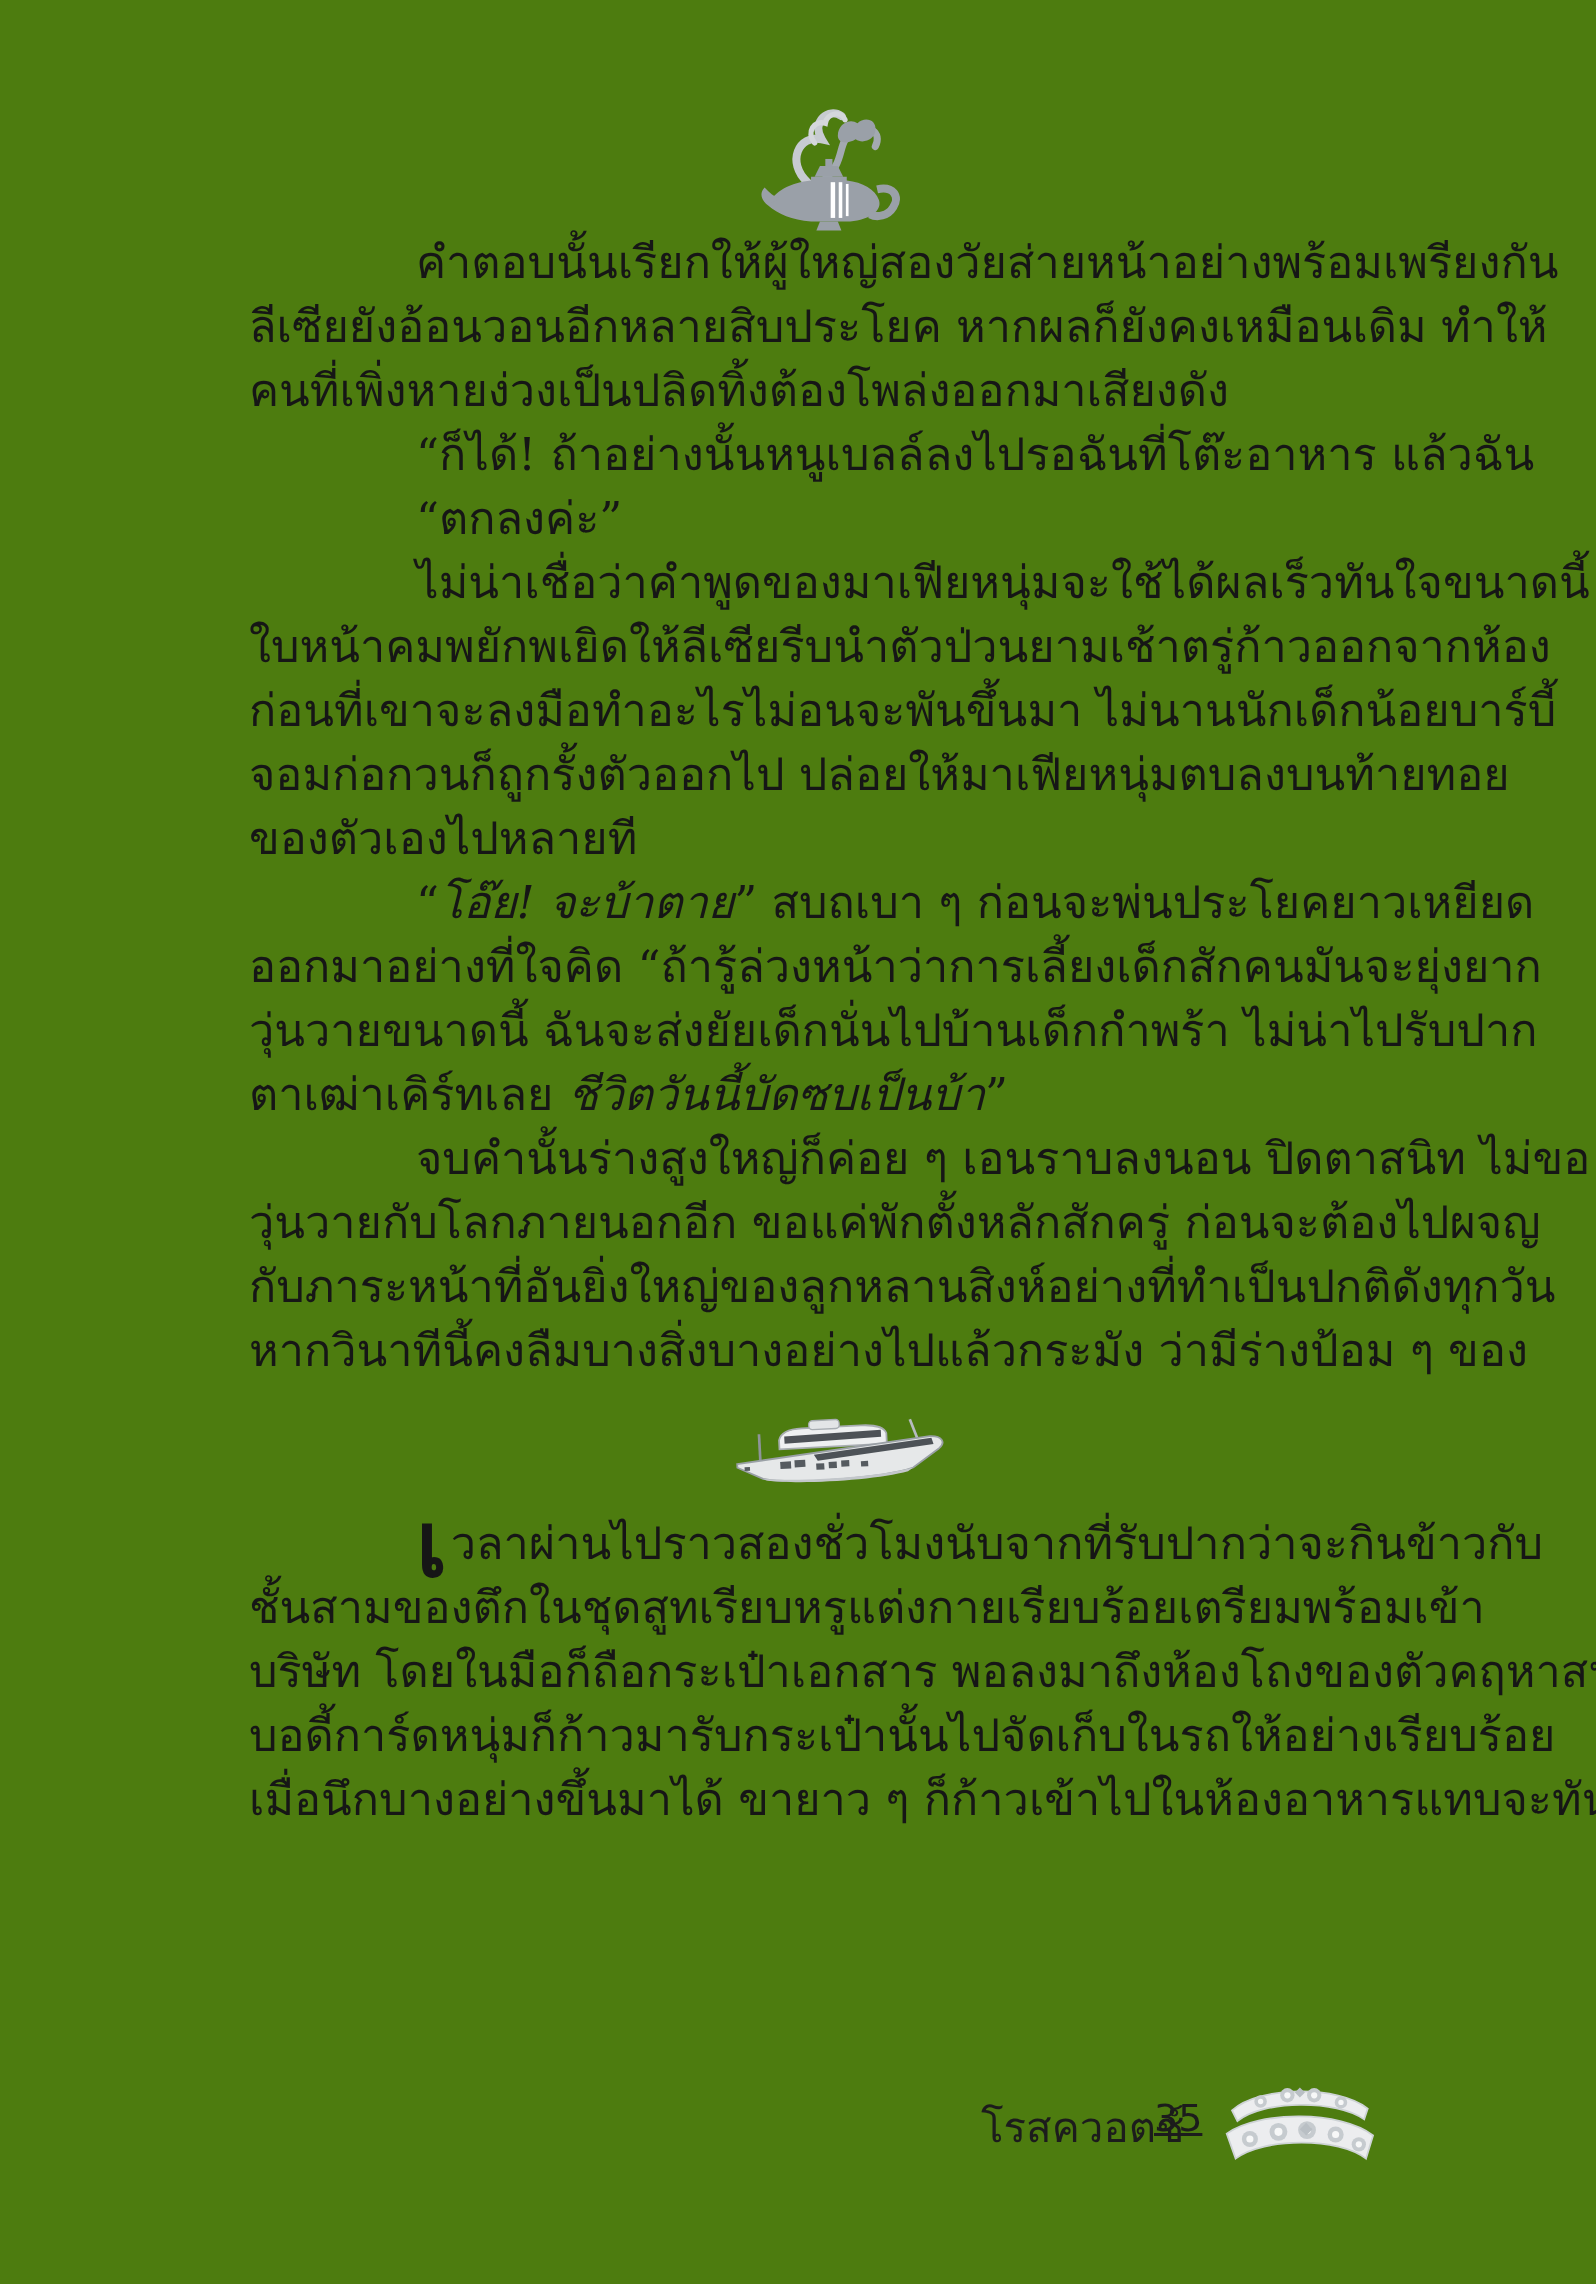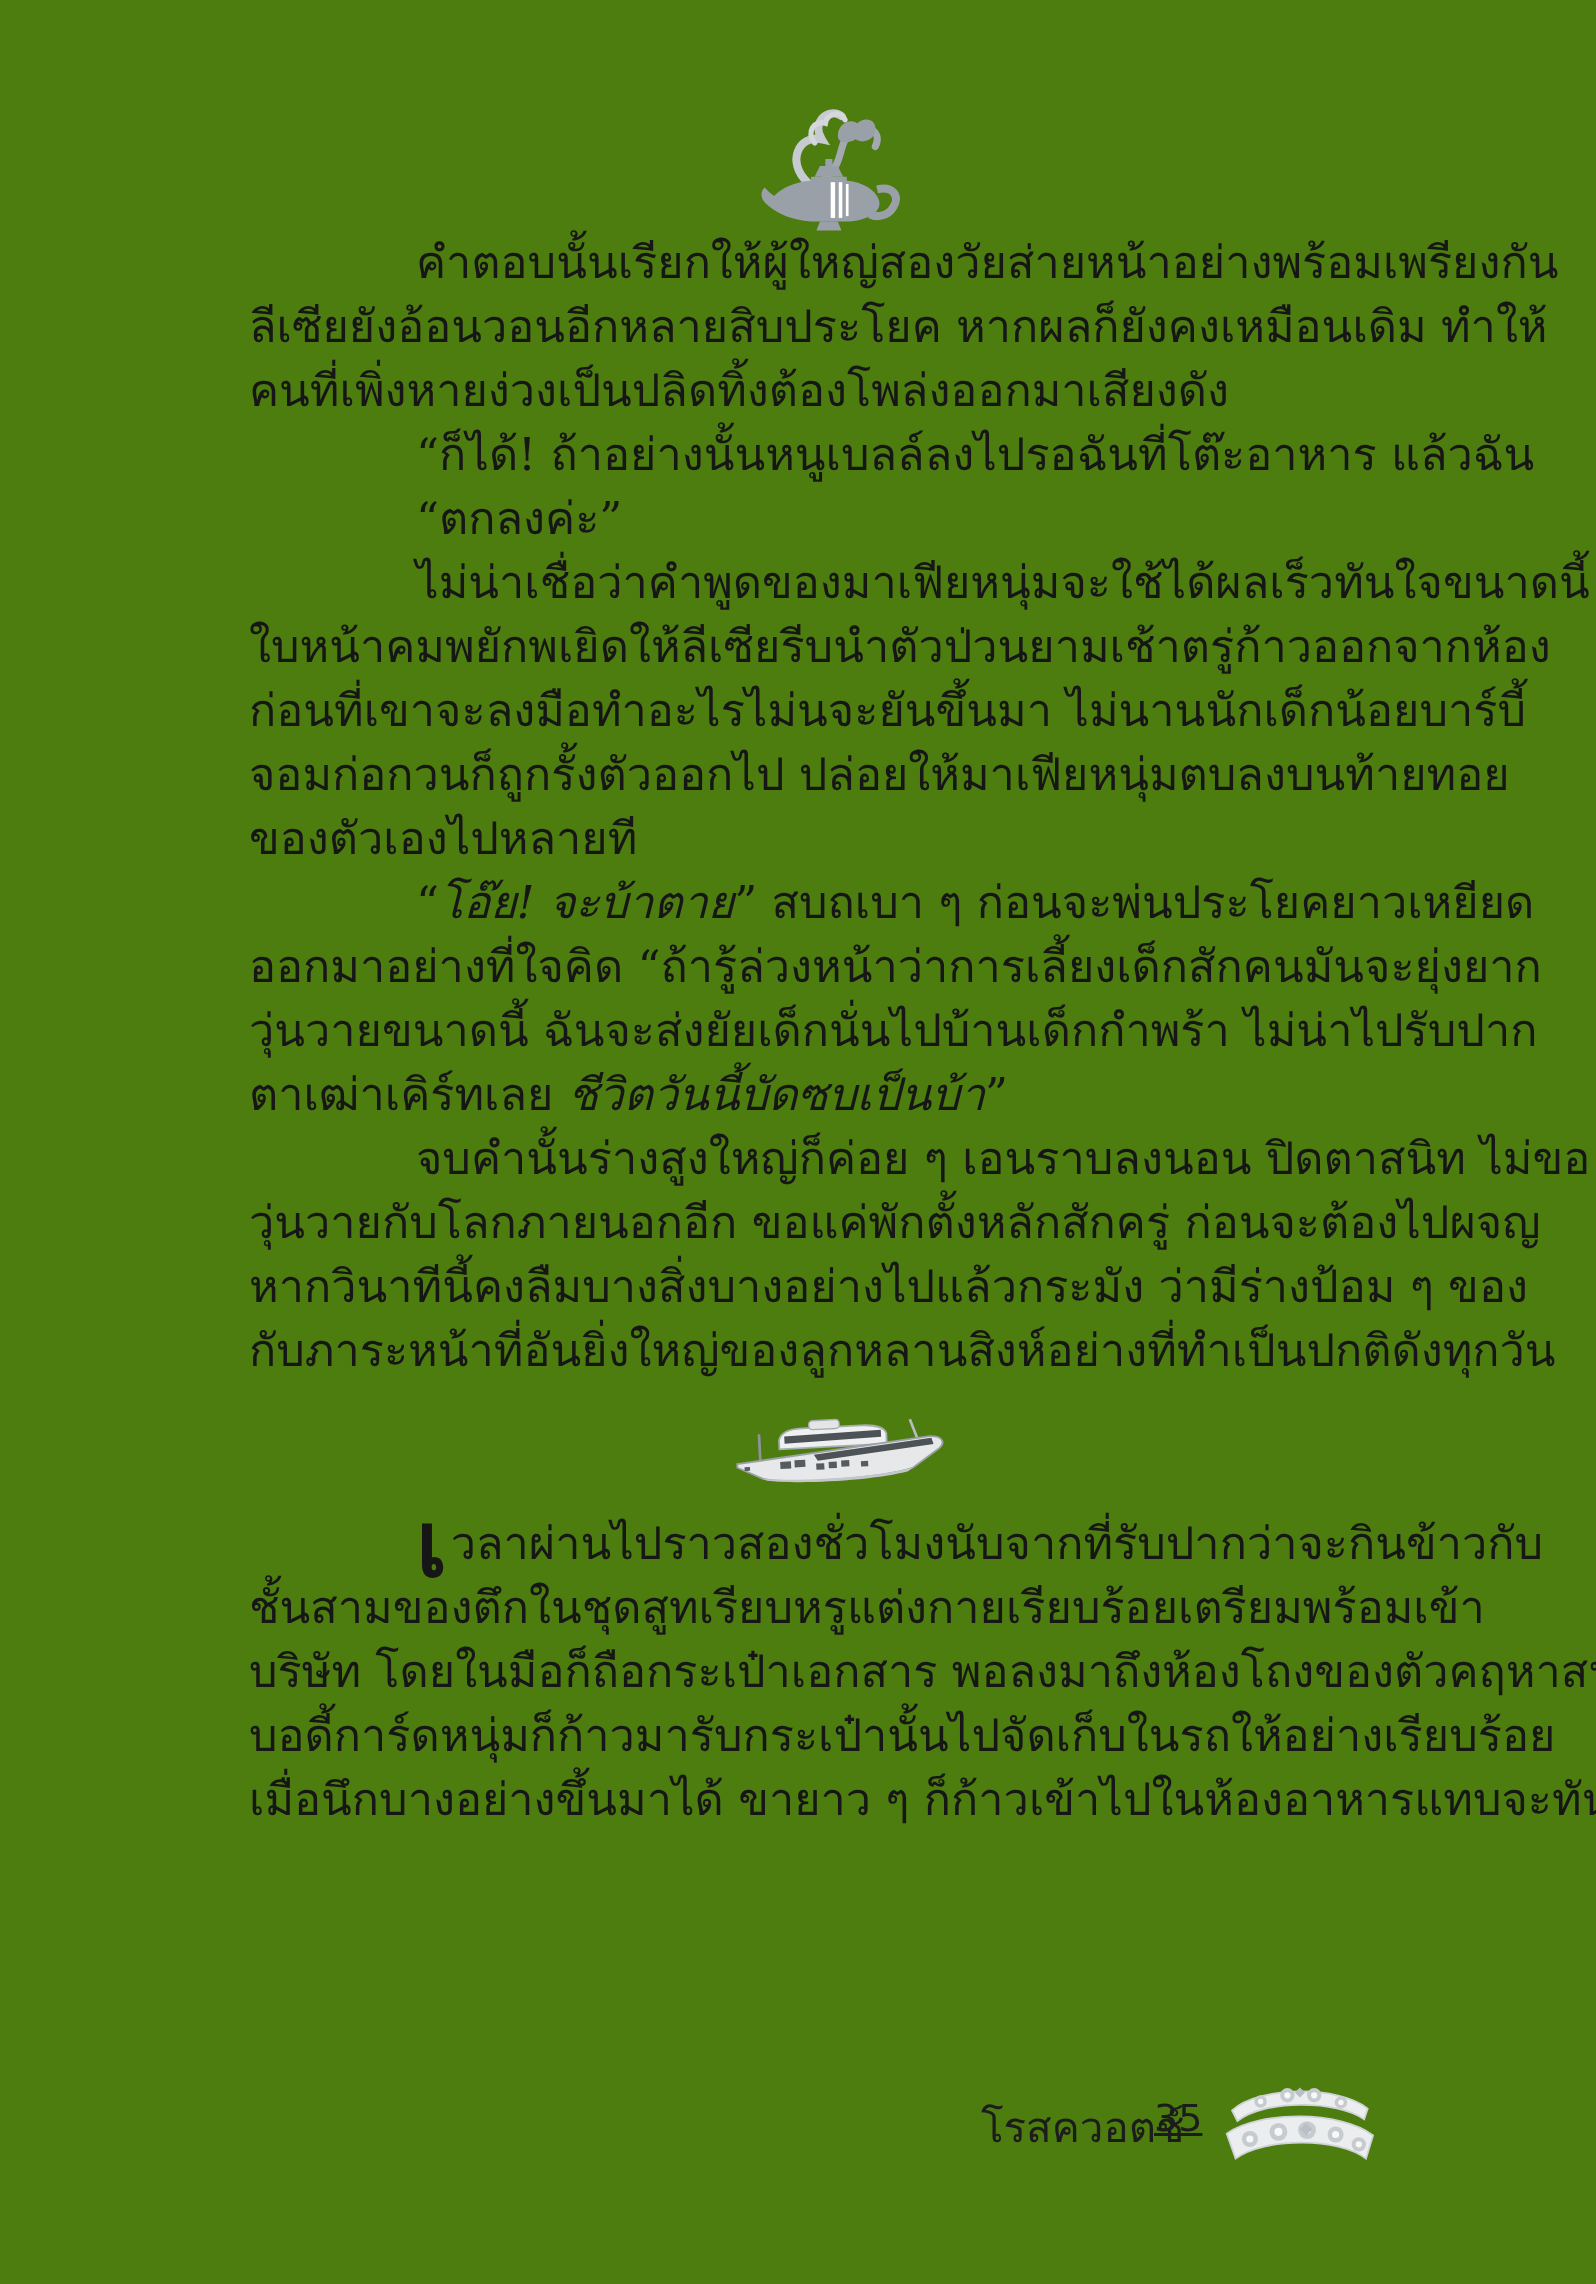--- a/index.html
+++ b/index.html
@@ -87,31 +87,31 @@
 
   <div class="body-text">
     <div class="section">
         <div class="line indent"><span>คำตอบนั้นเรียกให้ผู้ใหญ่สองวัยส่ายหน้าอย่างพร้อมเพรียงกัน</span></div>
         <div class="line"><span>ลีเซียยังอ้อนวอนอีกหลายสิบประโยค หากผลก็ยังคงเหมือนเดิม ทำให้</span></div>
         <div class="line"><span>คนที่เพิ่งหายง่วงเป็นปลิดทิ้งต้องโพล่งออกมาเสียงดัง</span></div>
         <div class="line indent"><span>“ก็ได้! ถ้าอย่างนั้นหนูเบลล์ลงไปรอฉันที่โต๊ะอาหาร แล้วฉัน</span></div>
         <div class="line indent"><span>“ตกลงค่ะ”</span></div>
         <div class="line indent"><span>ไม่น่าเชื่อว่าคำพูดของมาเฟียหนุ่มจะใช้ได้ผลเร็วทันใจขนาดนี้</span></div>
         <div class="line"><span>ใบหน้าคมพยักพเยิดให้ลีเซียรีบนำตัวป่วนยามเช้าตรู่ก้าวออกจากห้อง</span></div>
-        <div class="line"><span>ก่อนที่เขาจะลงมือทำอะไรไม่นจะยันขึ้นมา ไม่นานนักเด็กน้อยบาร์บี้</span></div>
+        <div class="line"><span>ก่อนที่เขาจะลงมือทำอะไรไม่อนจะพันขึ้นมา ไม่นานนักเด็กน้อยบาร์บี้</span></div>
         <div class="line"><span>จอมก่อกวนก็ถูกรั้งตัวออกไป ปล่อยให้มาเฟียหนุ่มตบลงบนท้ายทอย</span></div>
         <div class="line"><span>ของตัวเองไปหลายที</span></div>
         <div class="line indent"><span>“</span><span class="it">โอ๊ย! จะบ้าตาย</span><span>” สบถเบา ๆ ก่อนจะพ่นประโยคยาวเหยียด</span></div>
         <div class="line"><span>ออกมาอย่างที่ใจคิด “ถ้ารู้ล่วงหน้าว่าการเลี้ยงเด็กสักคนมันจะยุ่งยาก</span></div>
         <div class="line"><span>วุ่นวายขนาดนี้ ฉันจะส่งยัยเด็กนั่นไปบ้านเด็กกำพร้า ไม่น่าไปรับปาก</span></div>
         <div class="line"><span>ตาเฒ่าเคิร์ทเลย </span><span class="it">ชีวิตวันนี้บัดซบเป็นบ้า</span><span>”</span></div>
         <div class="line indent"><span>จบคำนั้นร่างสูงใหญ่ก็ค่อย ๆ เอนราบลงนอน ปิดตาสนิท ไม่ขอ</span></div>
         <div class="line"><span>วุ่นวายกับโลกภายนอกอีก ขอแค่พักตั้งหลักสักครู่ ก่อนจะต้องไปผจญ</span></div>
+        <div class="line"><span>กับภาระหน้าที่อันยิ่งใหญ่ของลูกหลานสิงห์อย่างที่ทำเป็นปกติดังทุกวัน</span></div>
         <div class="line"><span>หากวินาทีนี้คงลืมบางสิ่งบางอย่างไปแล้วกระมัง ว่ามีร่างป้อม ๆ ของ</span></div>
-        <div class="line"><span>กับภาระหน้าที่อันยิ่งใหญ่ของลูกหลานสิงห์อย่างที่ทำเป็นปกติดังทุกวัน</span></div>
       </div>
 
     <div class="ship-break">
       <svg width="224" height="90" viewBox="0 0 250 100">
         <g transform="rotate(-3 125 60)">
 
           <line x1="36" y1="30" x2="36" y2="62" stroke="#8e949a" stroke-width="3"></line>
           <line x1="205" y1="22" x2="213" y2="46" stroke="#b6bbc0" stroke-width="3"></line>
 
           <path d="M58 38 C 60 30, 70 26, 84 26 L 150 26 C 166 26, 176 30, 178 36 L 178 48 L 58 48 Z" fill="#eef0f1" stroke="#a8adb2" stroke-width="2"></path>

